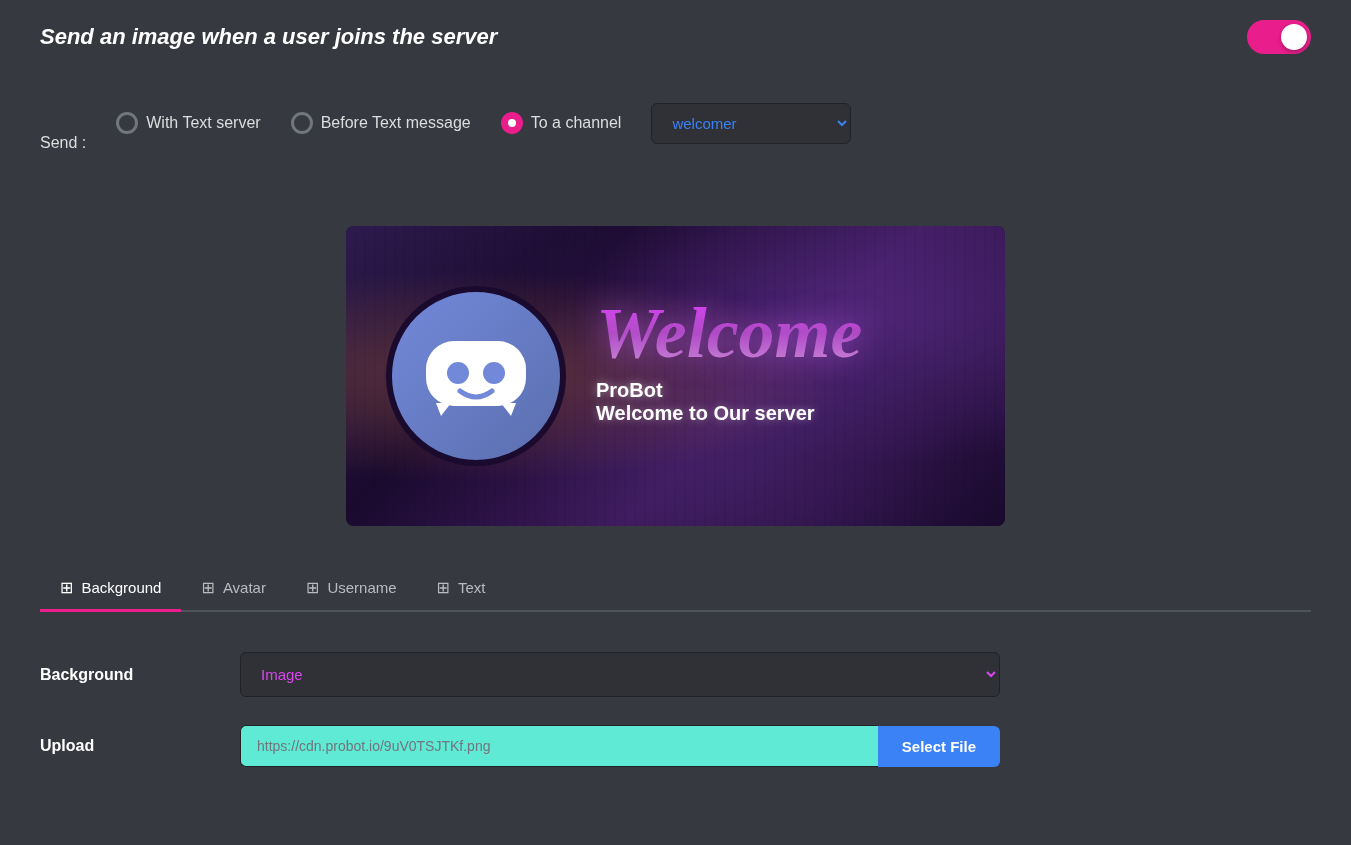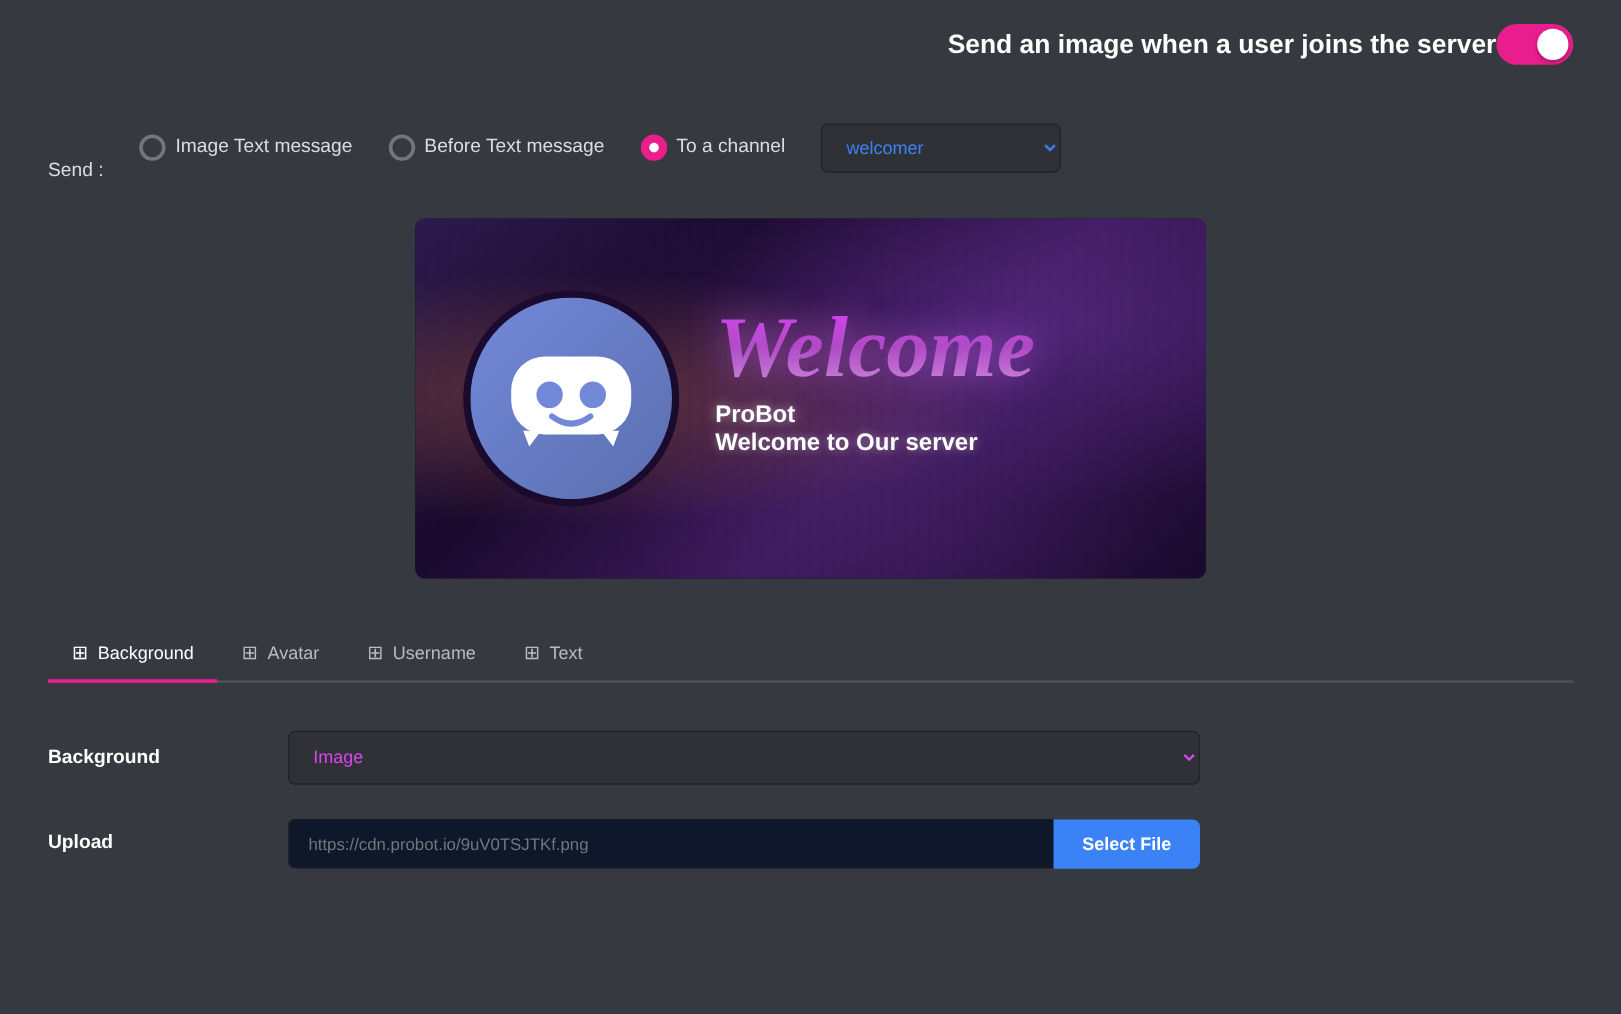--- a/index.html
+++ b/index.html
@@ -13,23 +13,24 @@
     }
 
     .page-container {
       padding: 20px 40px;
     }
 
     
     .header-row {
       display: flex;
       align-items: center;
-      justify-content: flex-end;
+      justify-content: space-between;
       margin-bottom: 30px;
       padding-bottom: 10px;
+      font-style: italic;
     }
 
     .header-title {
       font-size: 22px;
       font-weight: 600;
       color: #ffffff;
     }
 
     
     .toggle-switch {
@@ -137,20 +138,21 @@
       margin-bottom: 40px;
     }
 
     .welcome-card {
       width: 659px;
       height: 300px;
       border-radius: 8px;
       overflow: hidden;
       position: relative;
       background: #1a0a2e;
+      margin-top: 44px;
     }
 
     .welcome-bg {
       width: 100%;
       height: 100%;
       position: absolute;
       top: 0;
       left: 0;
       background: linear-gradient(135deg, #2d1b4e 0%, #1a0a2e 30%, #3d1a5c 60%, #1a0a2e 100%);
     }
@@ -310,21 +312,21 @@
     .upload-row {
       display: flex;
       align-items: center;
       gap: 0;
       width: 100%;
       max-width: 760px;
     }
 
     .upload-input {
       flex: 1;
-      background: #0f172a;
+      background: #5eead4;
       border: 1px solid #202225;
       border-right: none;
       color: #72767d;
       font-size: 14px;
       padding: 12px 16px;
       border-radius: 6px 0 0 6px;
       outline: none;
     }
 
     .select-file-btn {
@@ -355,21 +357,21 @@
       </div>
     </label>
   </div>
 
   <div class="send-row">
     <span class="send-label">Send :</span>
 
     <label class="radio-group">
 
       <div class="radio-circle unchecked"></div>
-      <span class="radio-text">Image Text message</span>
+      <span class="radio-text">With Text server</span>
     </label>
 
     <label class="radio-group">
 
       <div class="radio-circle unchecked"></div>
       <span class="radio-text">Before Text message</span>
     </label>
 
     <label class="radio-group">
 

